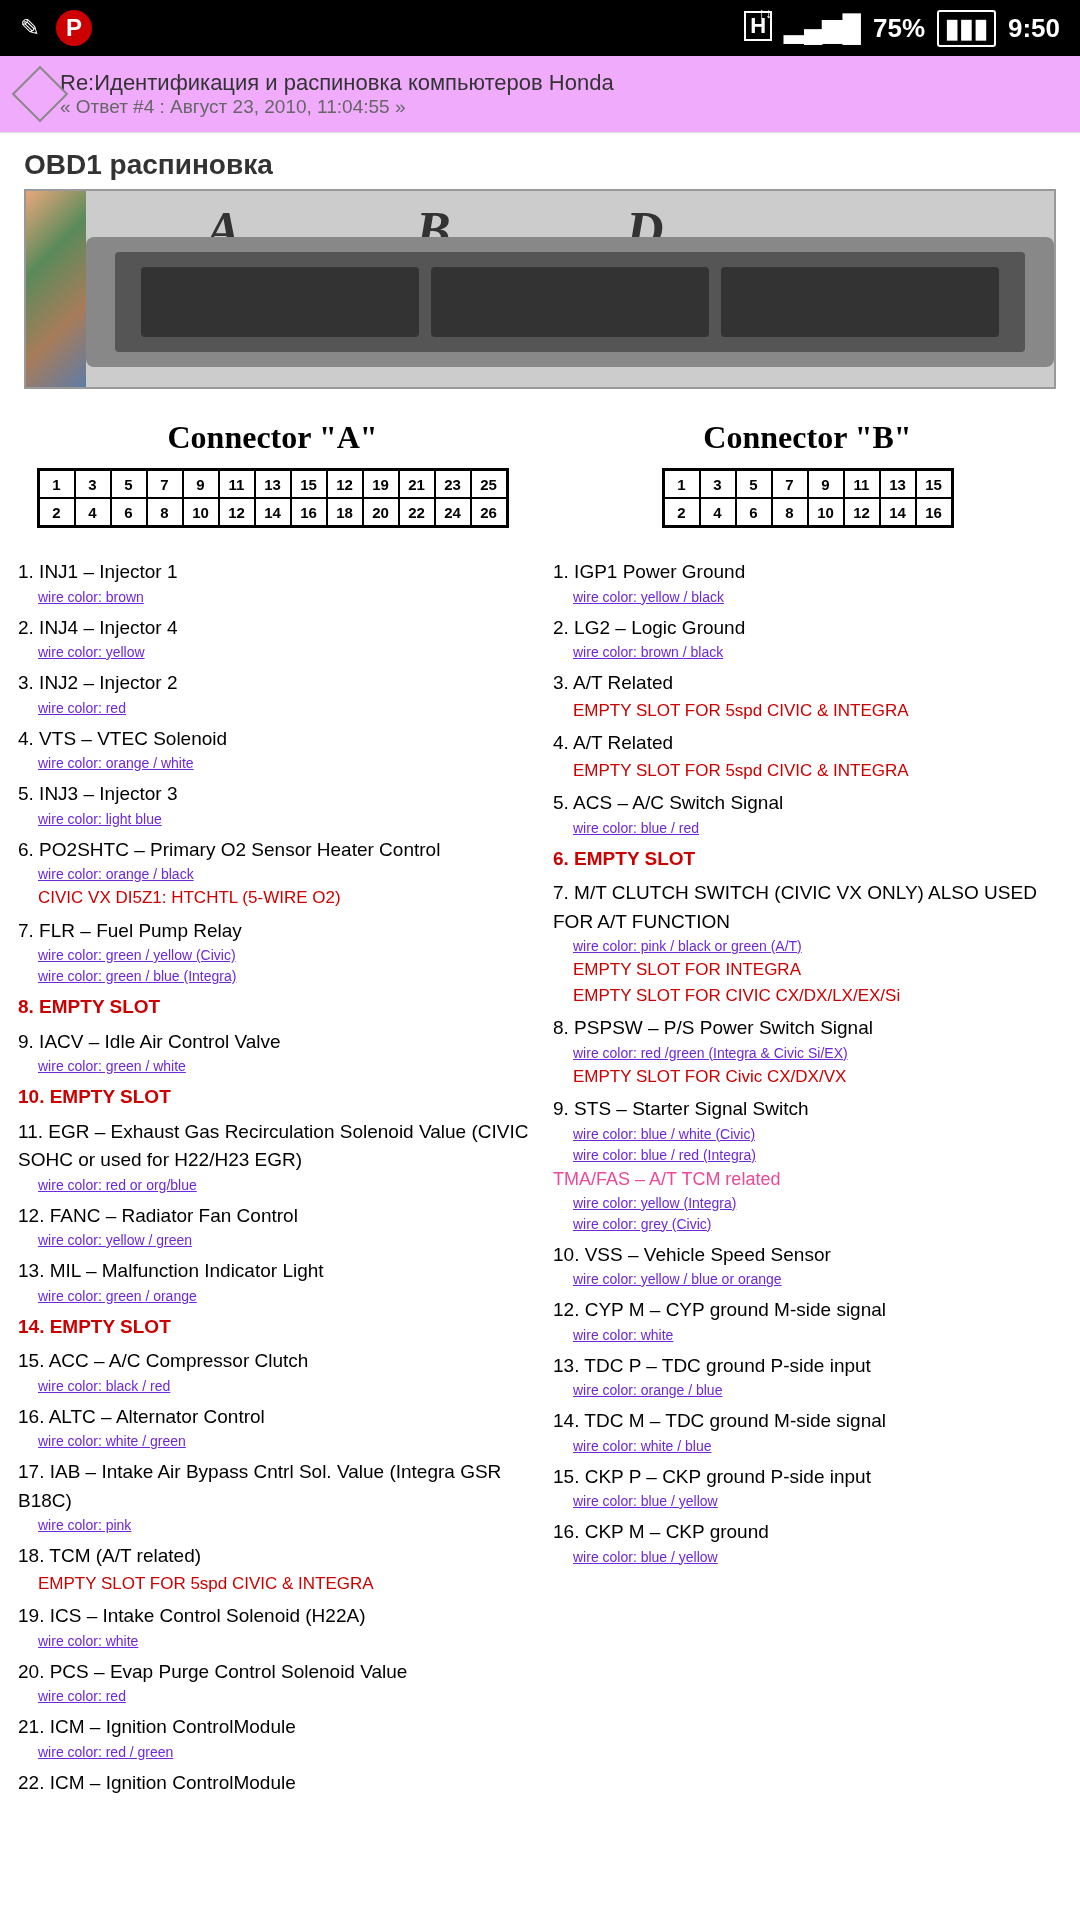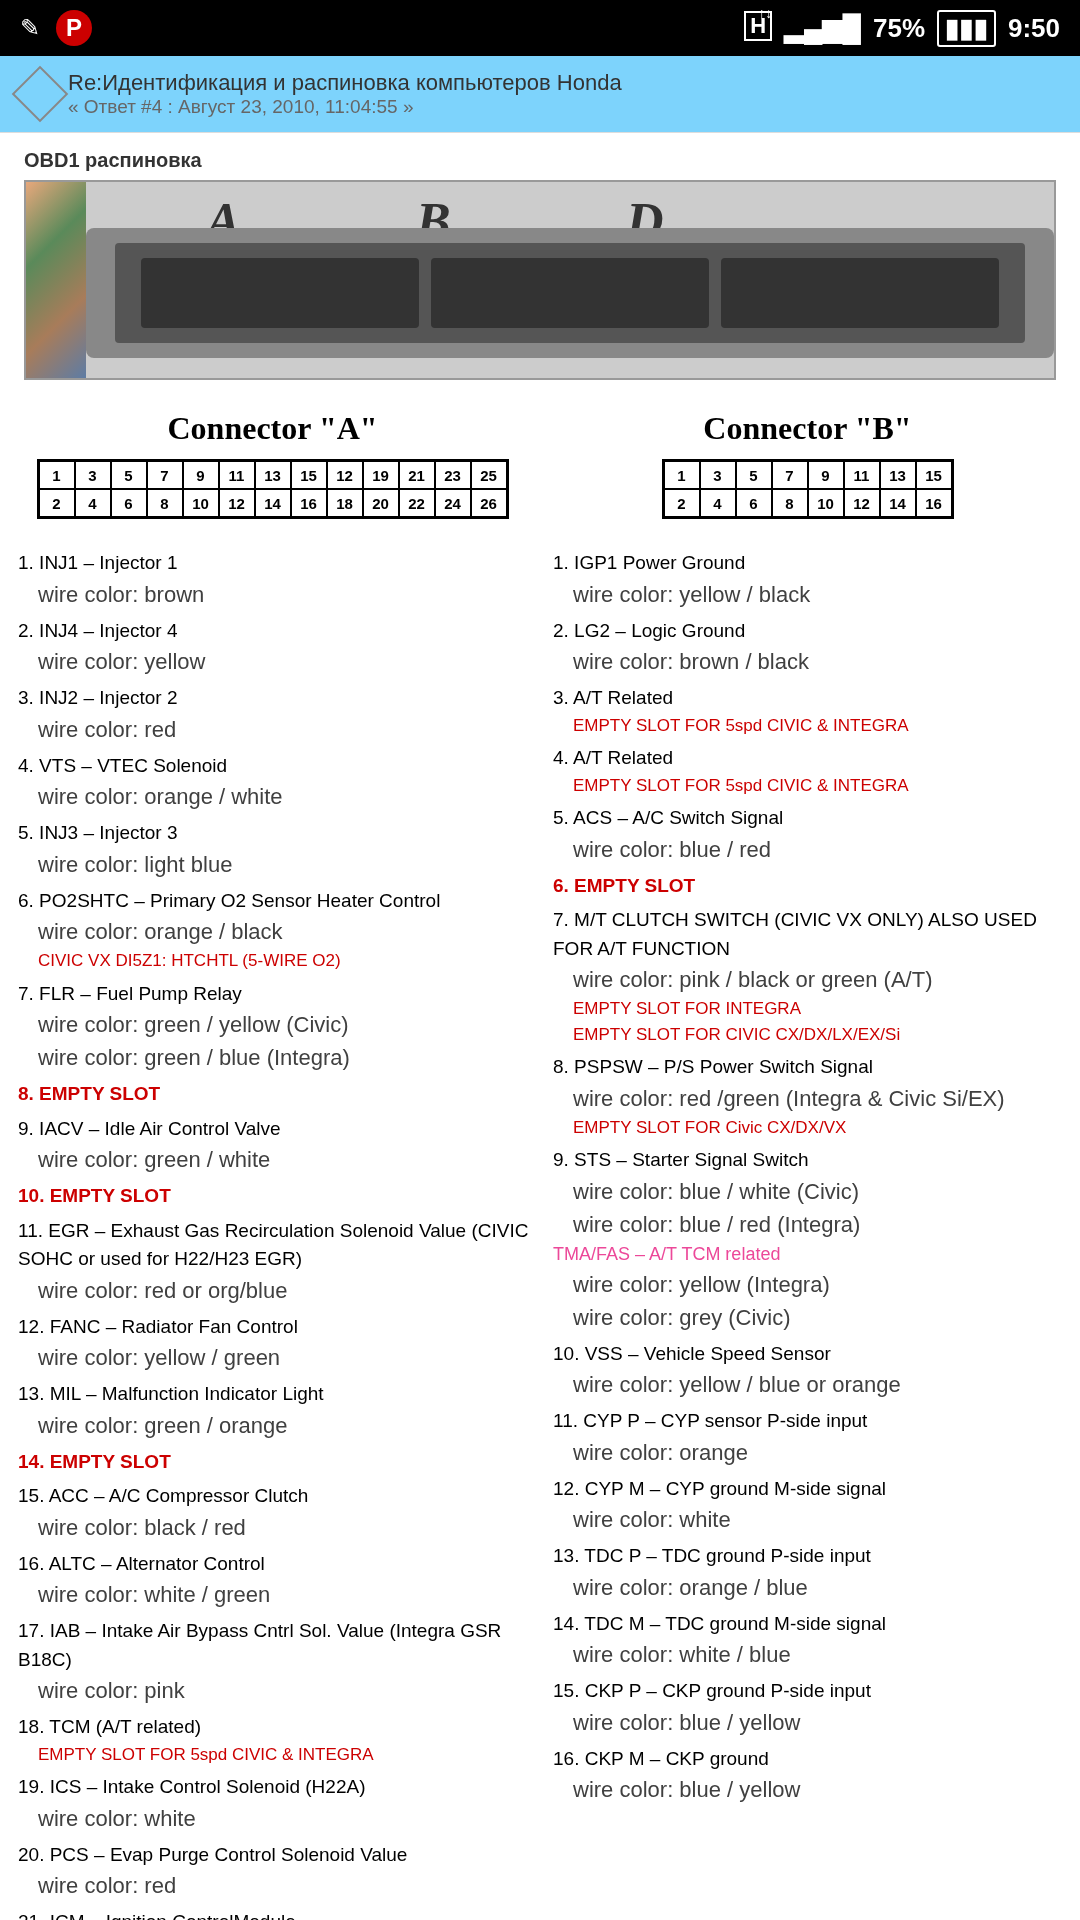--- a/index.html
+++ b/index.html
@@ -14,41 +14,41 @@
       justify-content: space-between;
       align-items: center;
       padding: 8px 20px;
       height: 56px;
     }
     .status-left { display: flex; gap: 16px; align-items: center; }
     .status-right { display: flex; gap: 12px; align-items: center; font-size: 26px; font-weight: bold; }
 
     
     .forum-header {
-      background: #7dd3fc;
+      background: #f0abfc;
       border-bottom: 1px solid #ddd;
       padding: 14px 20px;
       display: flex;
       align-items: flex-start;
-      gap: 8px;
+      gap: 0;
     }
     .forum-icon {
       width: 40px; height: 40px;
       border: 2px solid #888;
       transform: rotate(45deg);
       flex-shrink: 0;
       margin-top: 4px;
     }
     .forum-title { font-size: 22px; color: #333; }
     .forum-subtitle { font-size: 19px; color: #666; }
 
     
     .page-title {
       padding: 16px 24px 8px;
-      font-size: 20px;
+      font-size: 28px;
       font-weight: bold;
       color: #333;
     }
 
     
     .connector-image {
       margin: 0 24px 20px;
       background: #ccc;
       height: 200px;
       display: flex;
@@ -128,21 +128,21 @@
     
     .pin-list {
       font-size: 19px;
       line-height: 1.5;
       padding-left: 8px;
     }
     .pin-item {
       margin-bottom: 6px;
     }
     .pin-name { color: #000; font-weight: normal; }
-    .wire-color { color: #404040; display: block; padding-left: 20px; font-size: 22px; }
+    .wire-color { color: #6d28d9; display: block; padding-left: 20px; font-size: 14px; text-decoration: underline; }
     .empty-slot { color: #cc0000; font-weight: bold; text-align: right; }
     .note-red { color: #cc0000; display: block; padding-left: 20px; font-size: 17px; }
   </style>
 </head>
 <body>
 
 <div class="status-bar">
   <div class="status-left">
     <span style="font-size:24px;">✎</span>
     <span style="font-size:24px; background:#cc0000; color:#fff; border-radius:50%; width:36px; height:36px; display:flex; align-items:center; justify-content:center; font-weight:bold;">P</span>
@@ -385,24 +385,20 @@
           <span class="wire-color">wire color: blue / red (Integra)</span>
           <span style="display:block; padding-left:0; font-size:18px; color:#ec4899;">TMA/FAS – A/T TCM related</span>
           <span class="wire-color">wire color: yellow (Integra)</span>
           <span class="wire-color">wire color: grey (Civic)</span>
         </div>
         <div class="pin-item">
           <span class="pin-name">10. VSS – Vehicle Speed Sensor</span>
           <span class="wire-color">wire color: yellow / blue or orange</span>
         </div>
         <div class="pin-item">
-          <span class="pin-name">11. CYP P – CYP sensor P-side input</span>
-          <span class="wire-color">wire color: orange</span>
-        </div>
-        <div class="pin-item">
           <span class="pin-name">12. CYP M – CYP ground M-side signal</span>
           <span class="wire-color">wire color: white</span>
         </div>
         <div class="pin-item">
           <span class="pin-name">13. TDC P – TDC ground P-side input</span>
           <span class="wire-color">wire color: orange / blue</span>
         </div>
         <div class="pin-item">
           <span class="pin-name">14. TDC M – TDC ground M-side signal</span>
           <span class="wire-color">wire color: white / blue</span>

